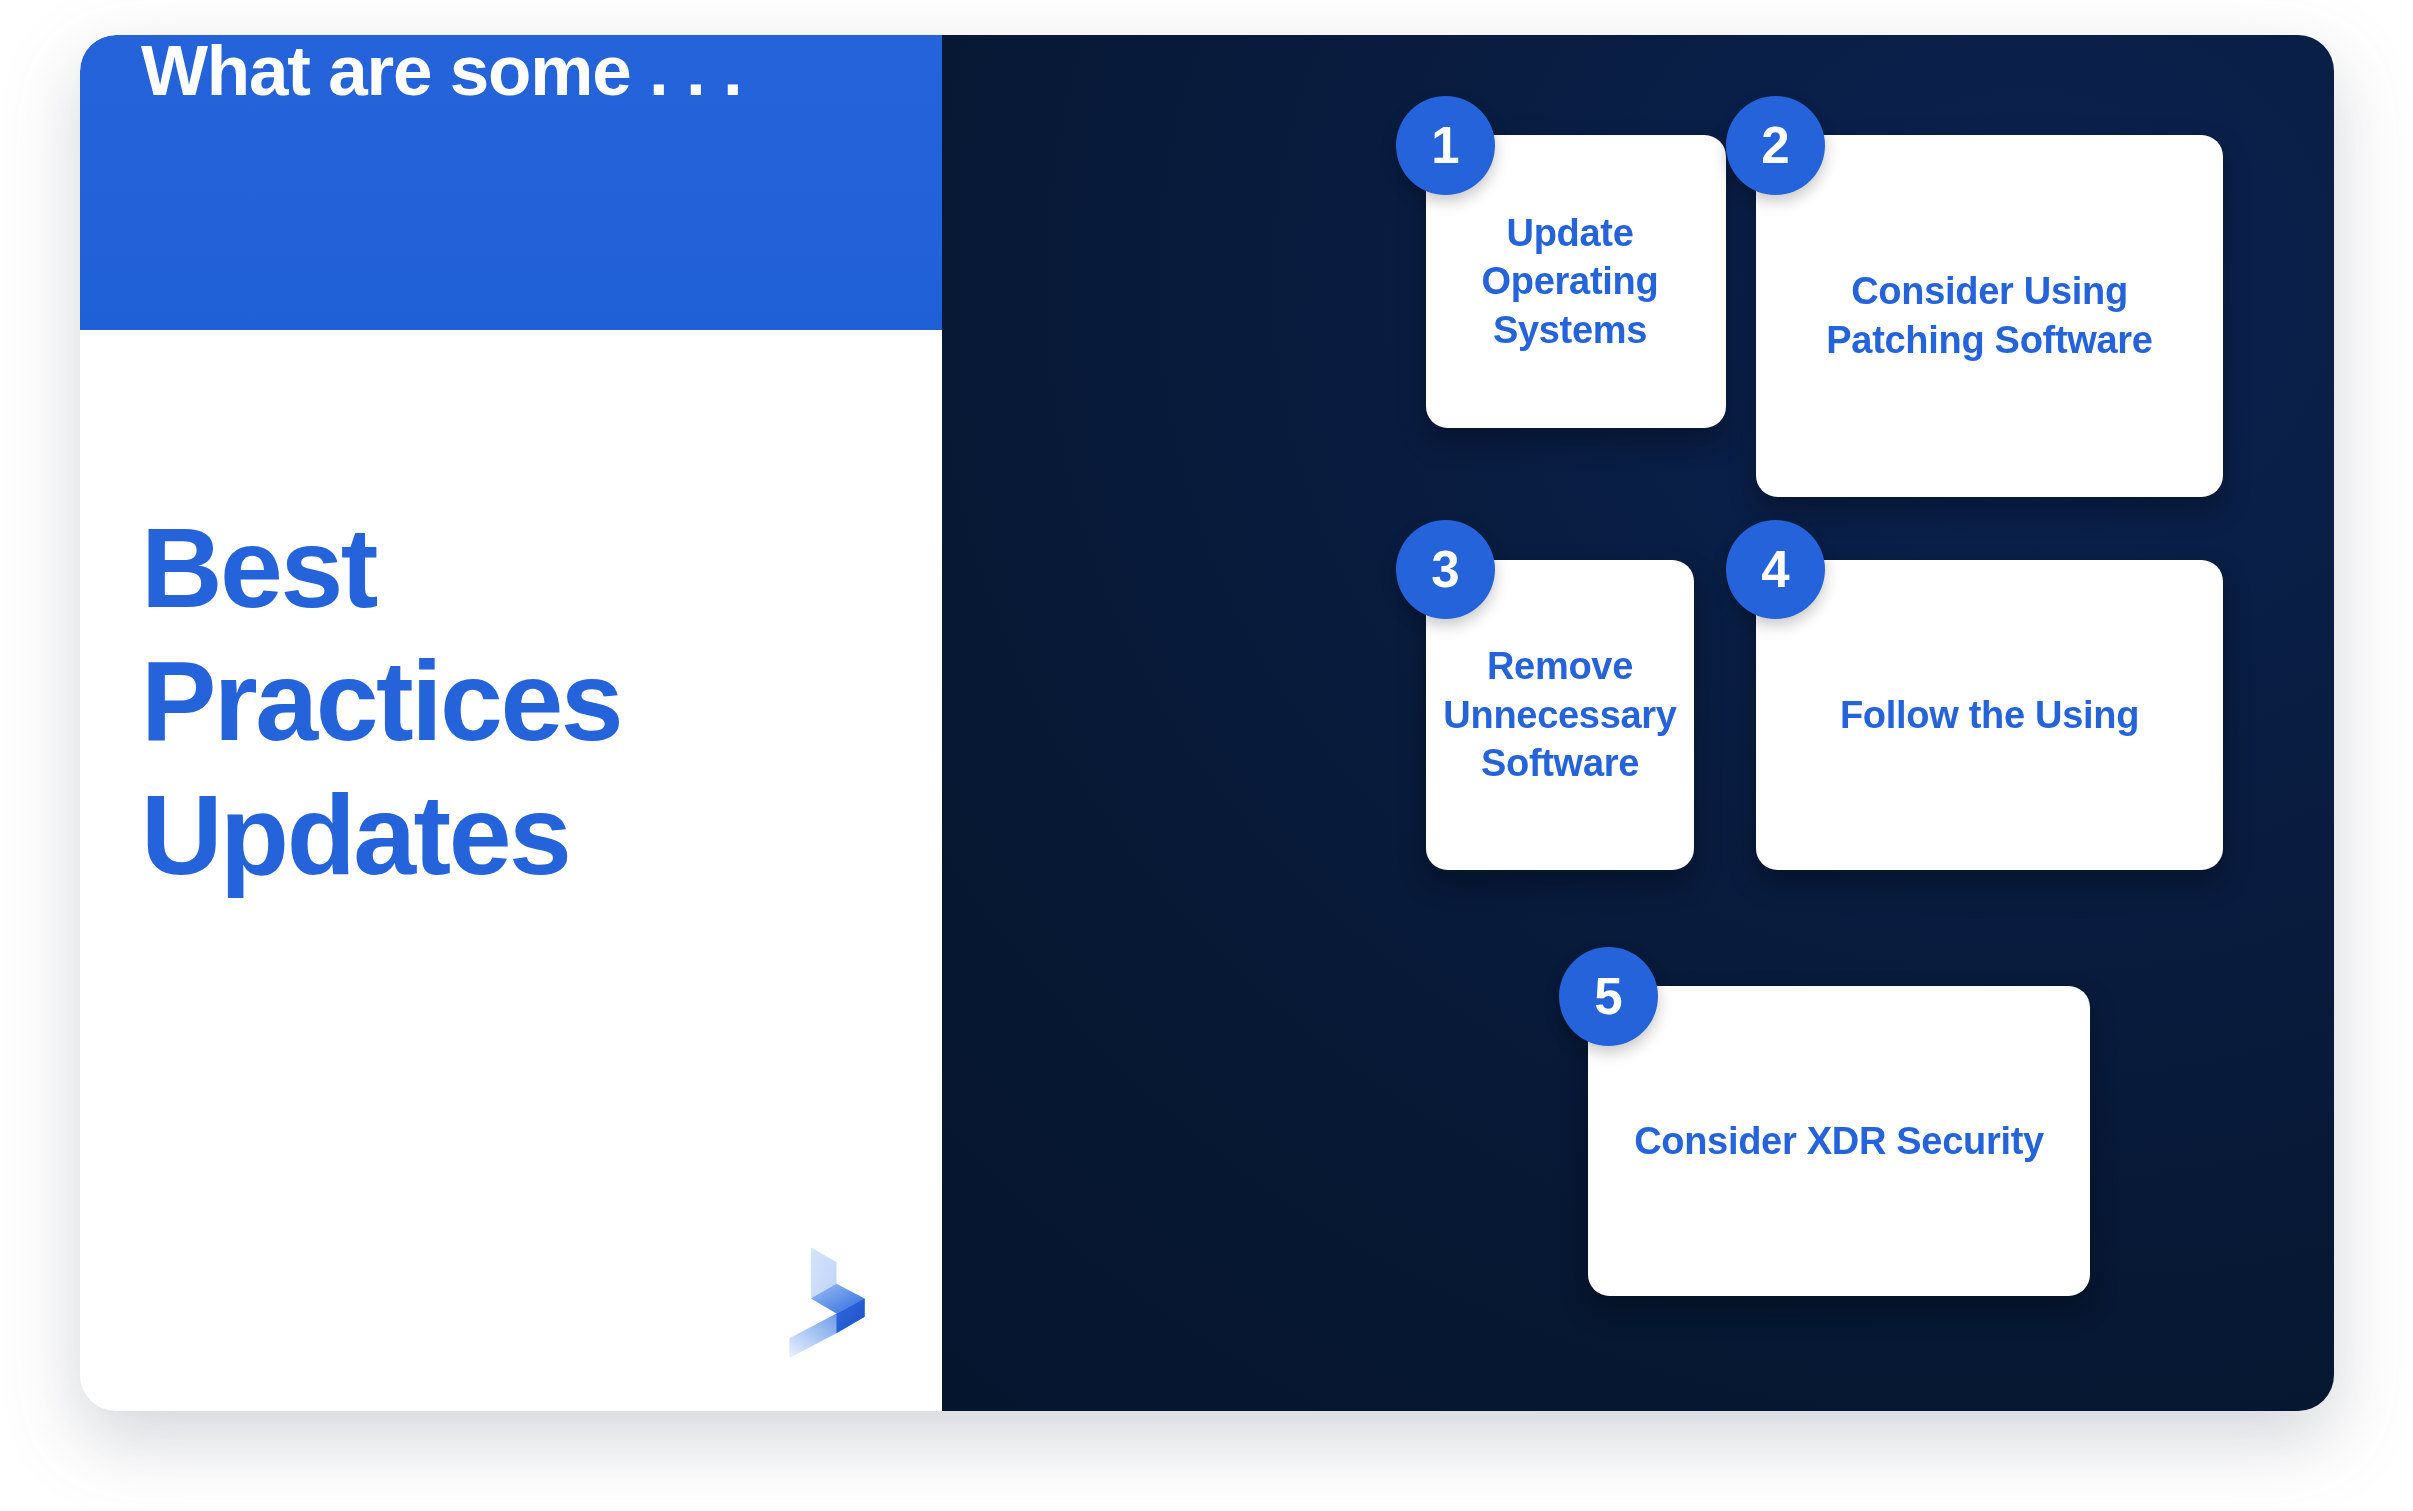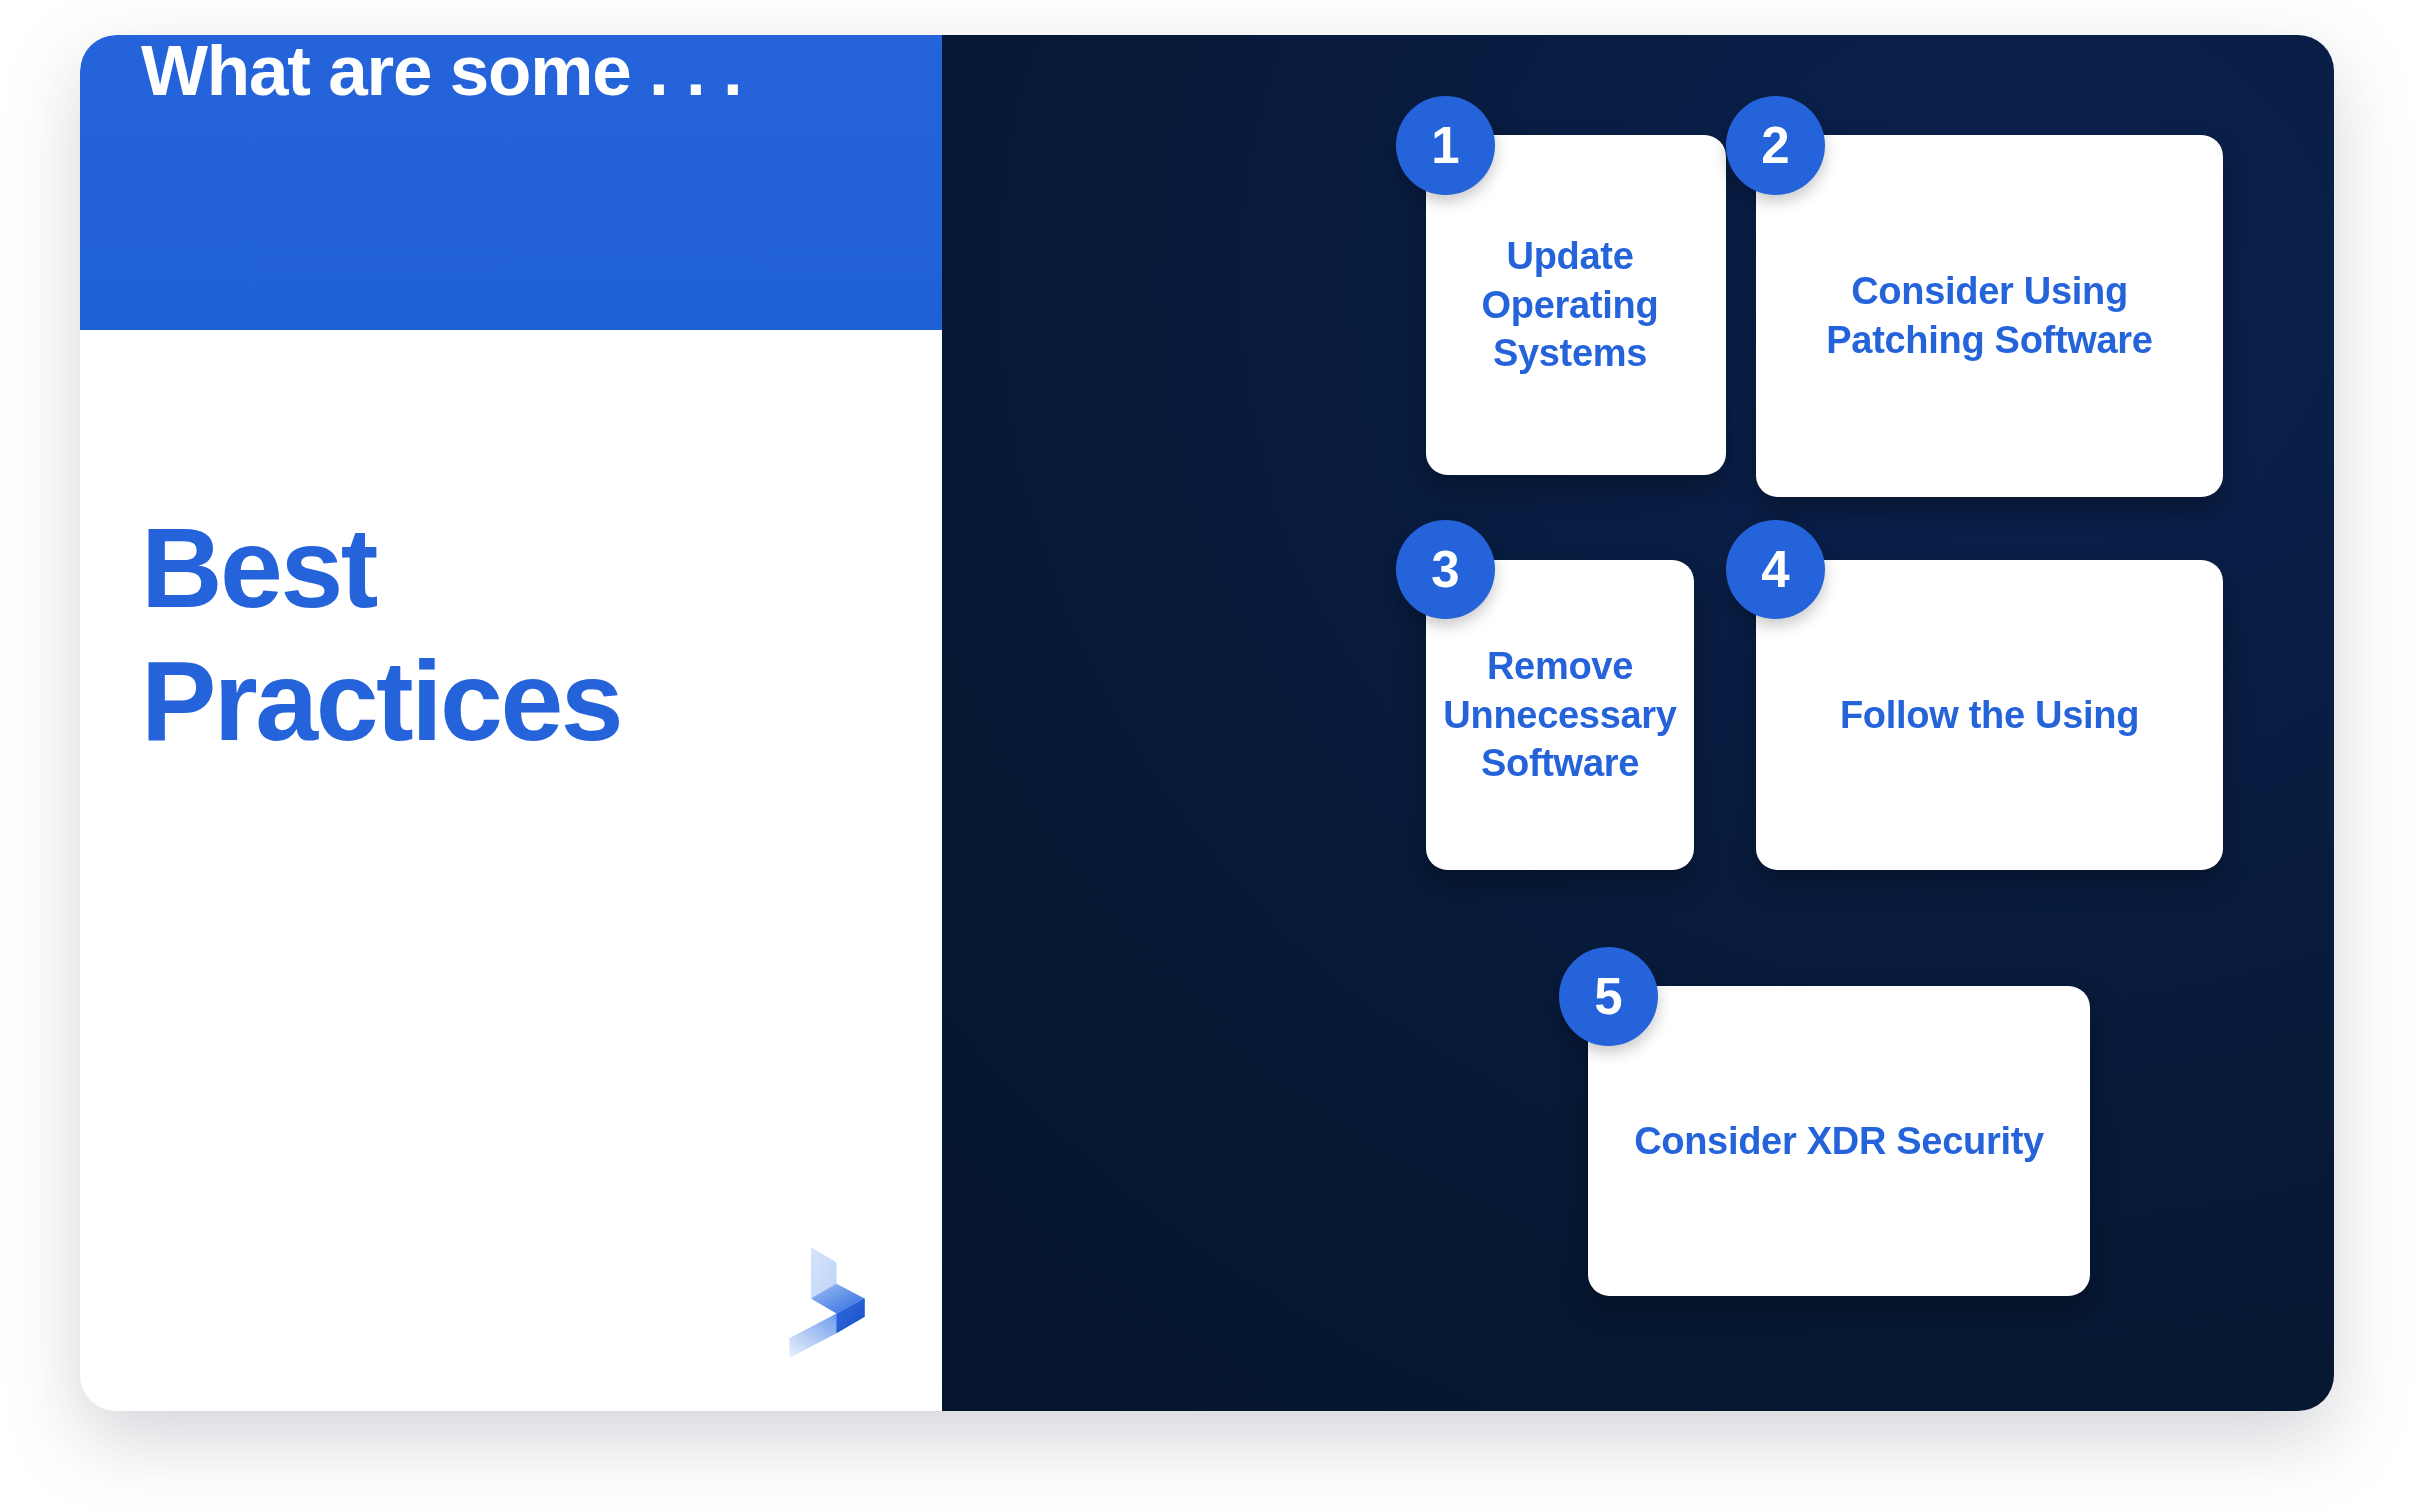--- a/index.html
+++ b/index.html
@@ -132,21 +132,21 @@
     font-size: 51px;
     font-weight: 700;
     display: flex;
     align-items: center;
     justify-content: center;
     z-index: 5;
     box-shadow: 0 6.6px 15px rgba(0,0,0,0.22);
   }
 
   
-  .pos-c1 { left: 484px;  top: 100px;  width: 300px;  height: 340px; padding-left: 16px; }
+  .pos-c1 { left: 484px;  top: 100px;  width: 300px;  height: 293px; padding-left: 16px; }
   .pos-b1 { left: 454px;  top: 61px;   }
 
   .pos-c2 { left: 814px;  top: 100px;  width: 467px;  height: 362px; }
   .pos-b2 { left: 784px;  top: 61px;   }
 
   .pos-c3 { left: 484px;  top: 525px;  width: 268px;  height: 310px; }
   .pos-b3 { left: 454px;  top: 485px;  }
 
   .pos-c4 { left: 814px;  top: 525px;  width: 467px;  height: 310px; }
   .pos-b4 { left: 784px;  top: 485px;  }
@@ -163,20 +163,21 @@
 
     <div class="left-panel">
 
       <div class="eyebrow-bar">
         <span class="eyebrow-text">What are some . . .</span>
       </div>
 
       <div class="headline">
         <span class="headline-line">Best</span>
         <span class="headline-line">Practices</span>
+        <span class="headline-line">Updates</span>
       </div>
 
       <div class="logo-mark">
         <svg viewBox="0 0 150 160" width="124" height="133" aria-hidden="true">
           <defs>
             <linearGradient id="lgTop" x1="0" y1="0" x2="1" y2="1">
               <stop offset="0%" stop-color="#D6E4FB"></stop>
               <stop offset="100%" stop-color="#BBD2F7"></stop>
             </linearGradient>
             <linearGradient id="lgFoot" x1="0" y1="1" x2="1" y2="0">

